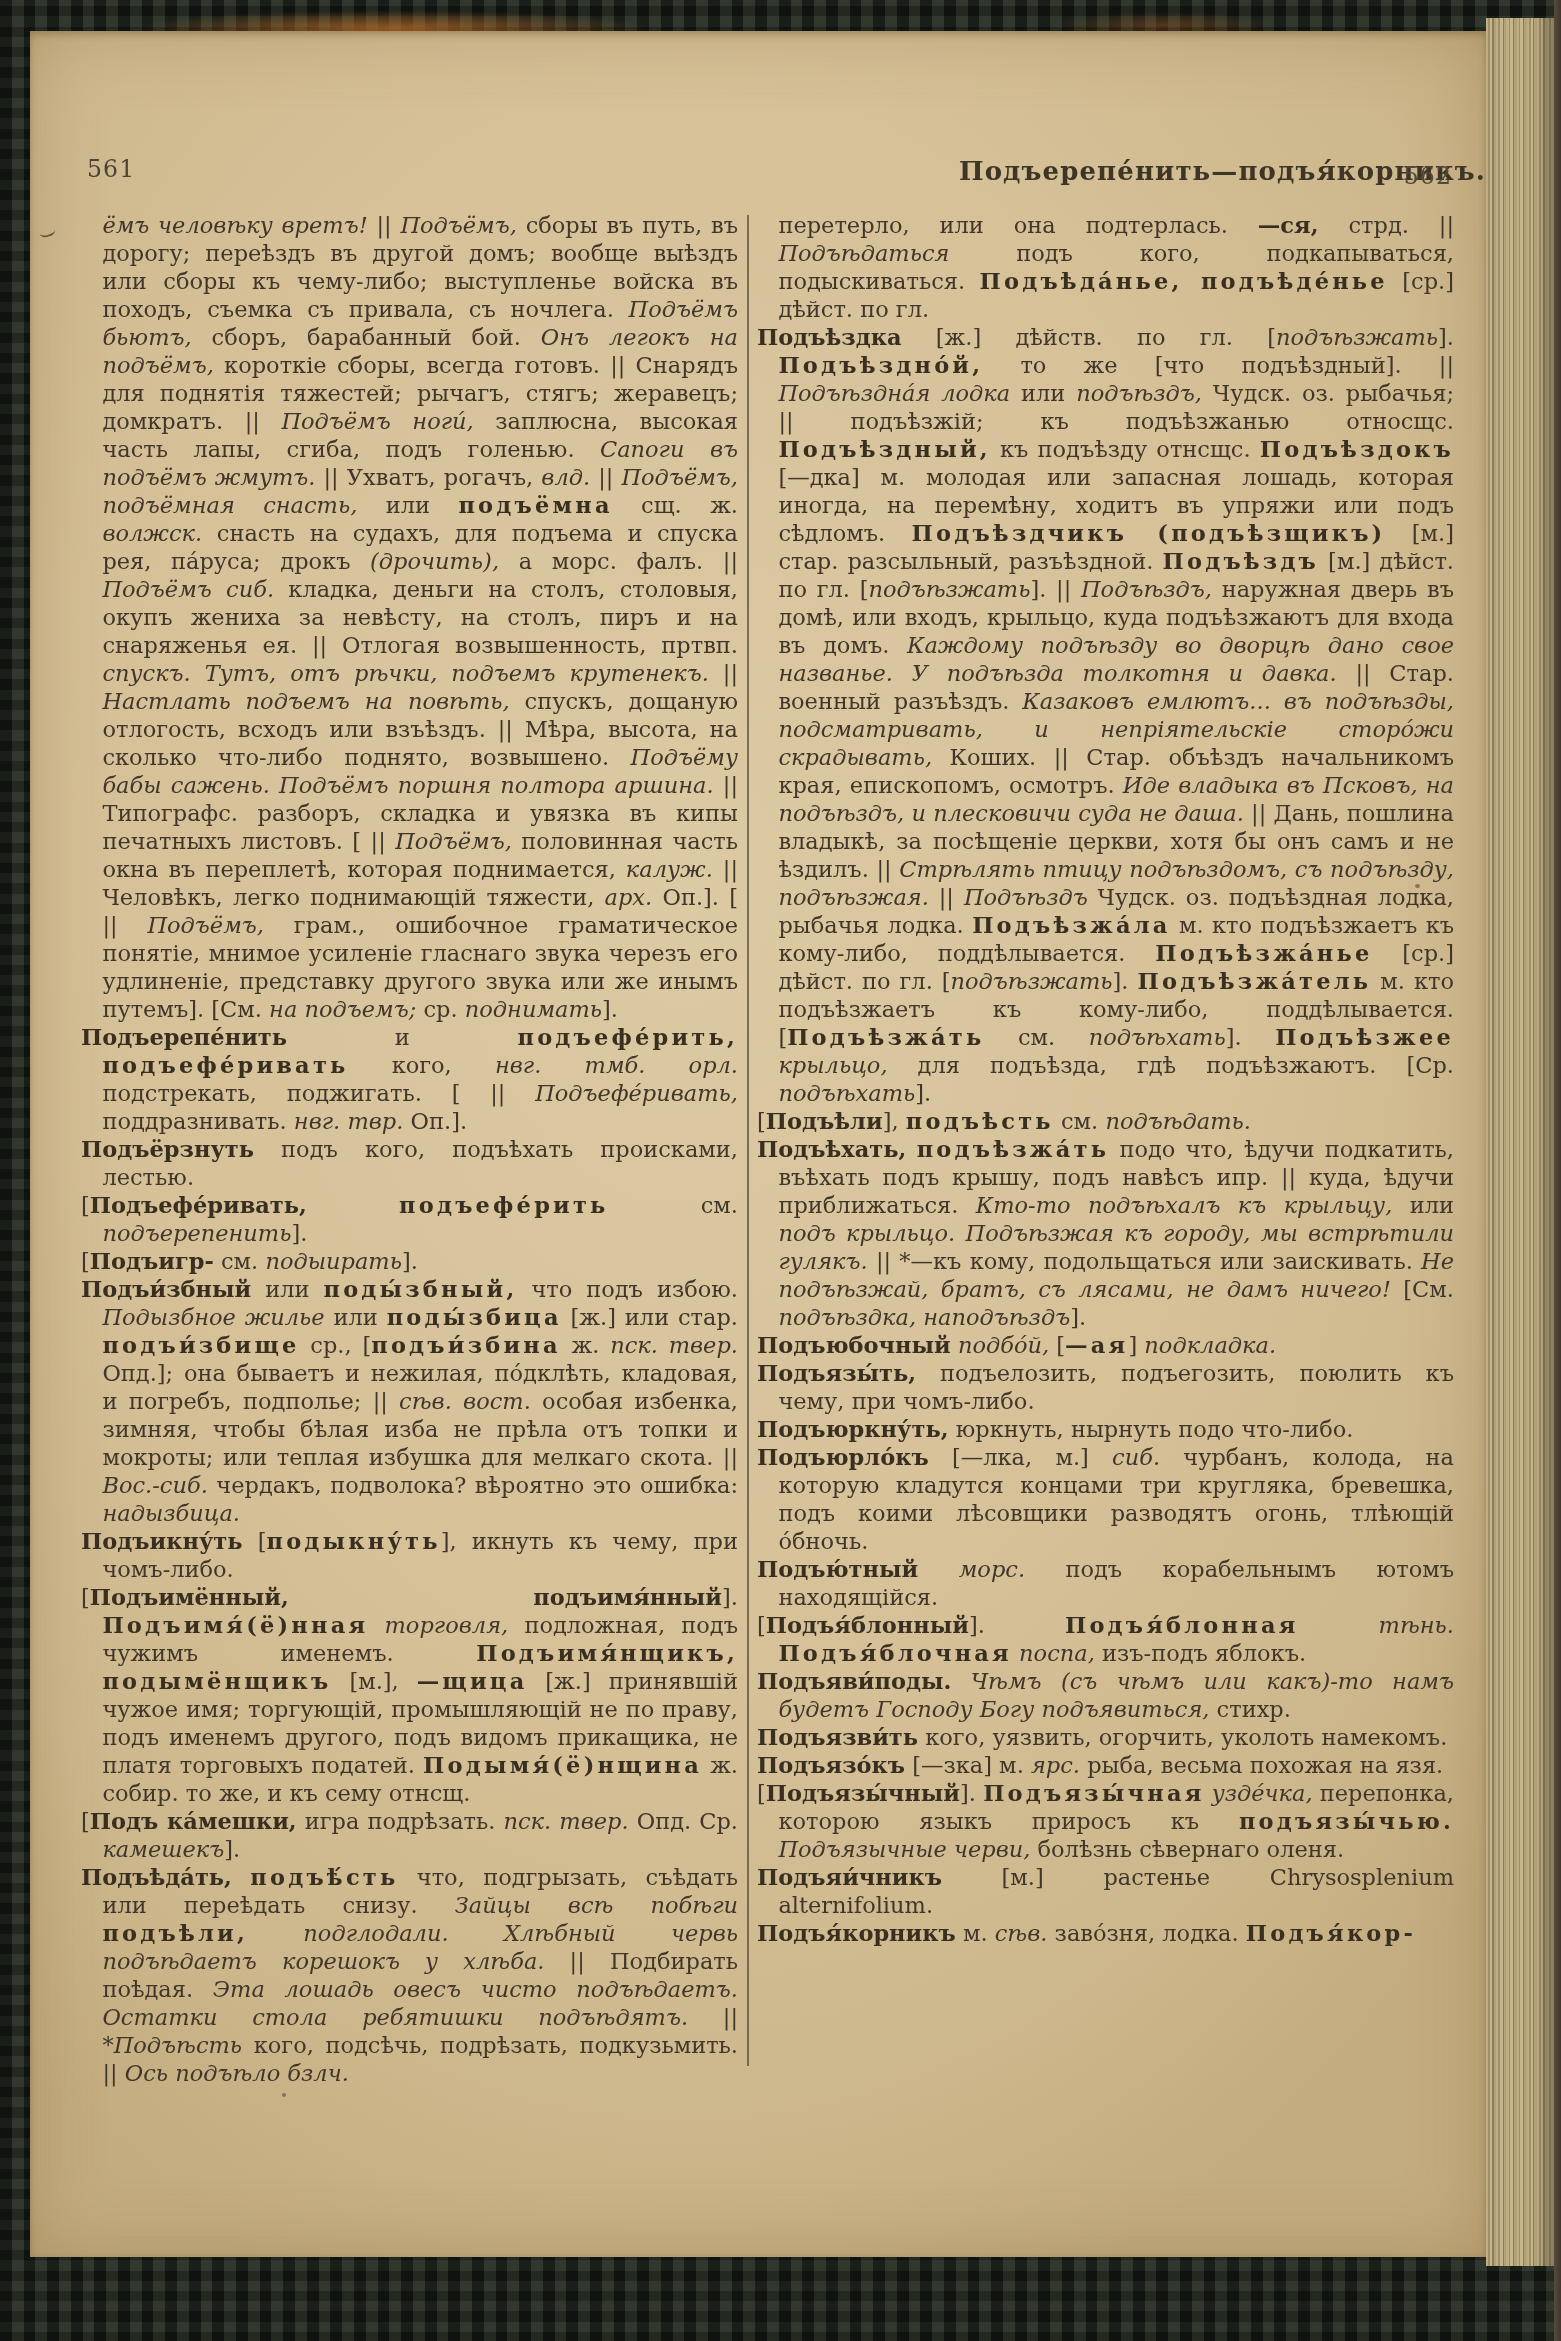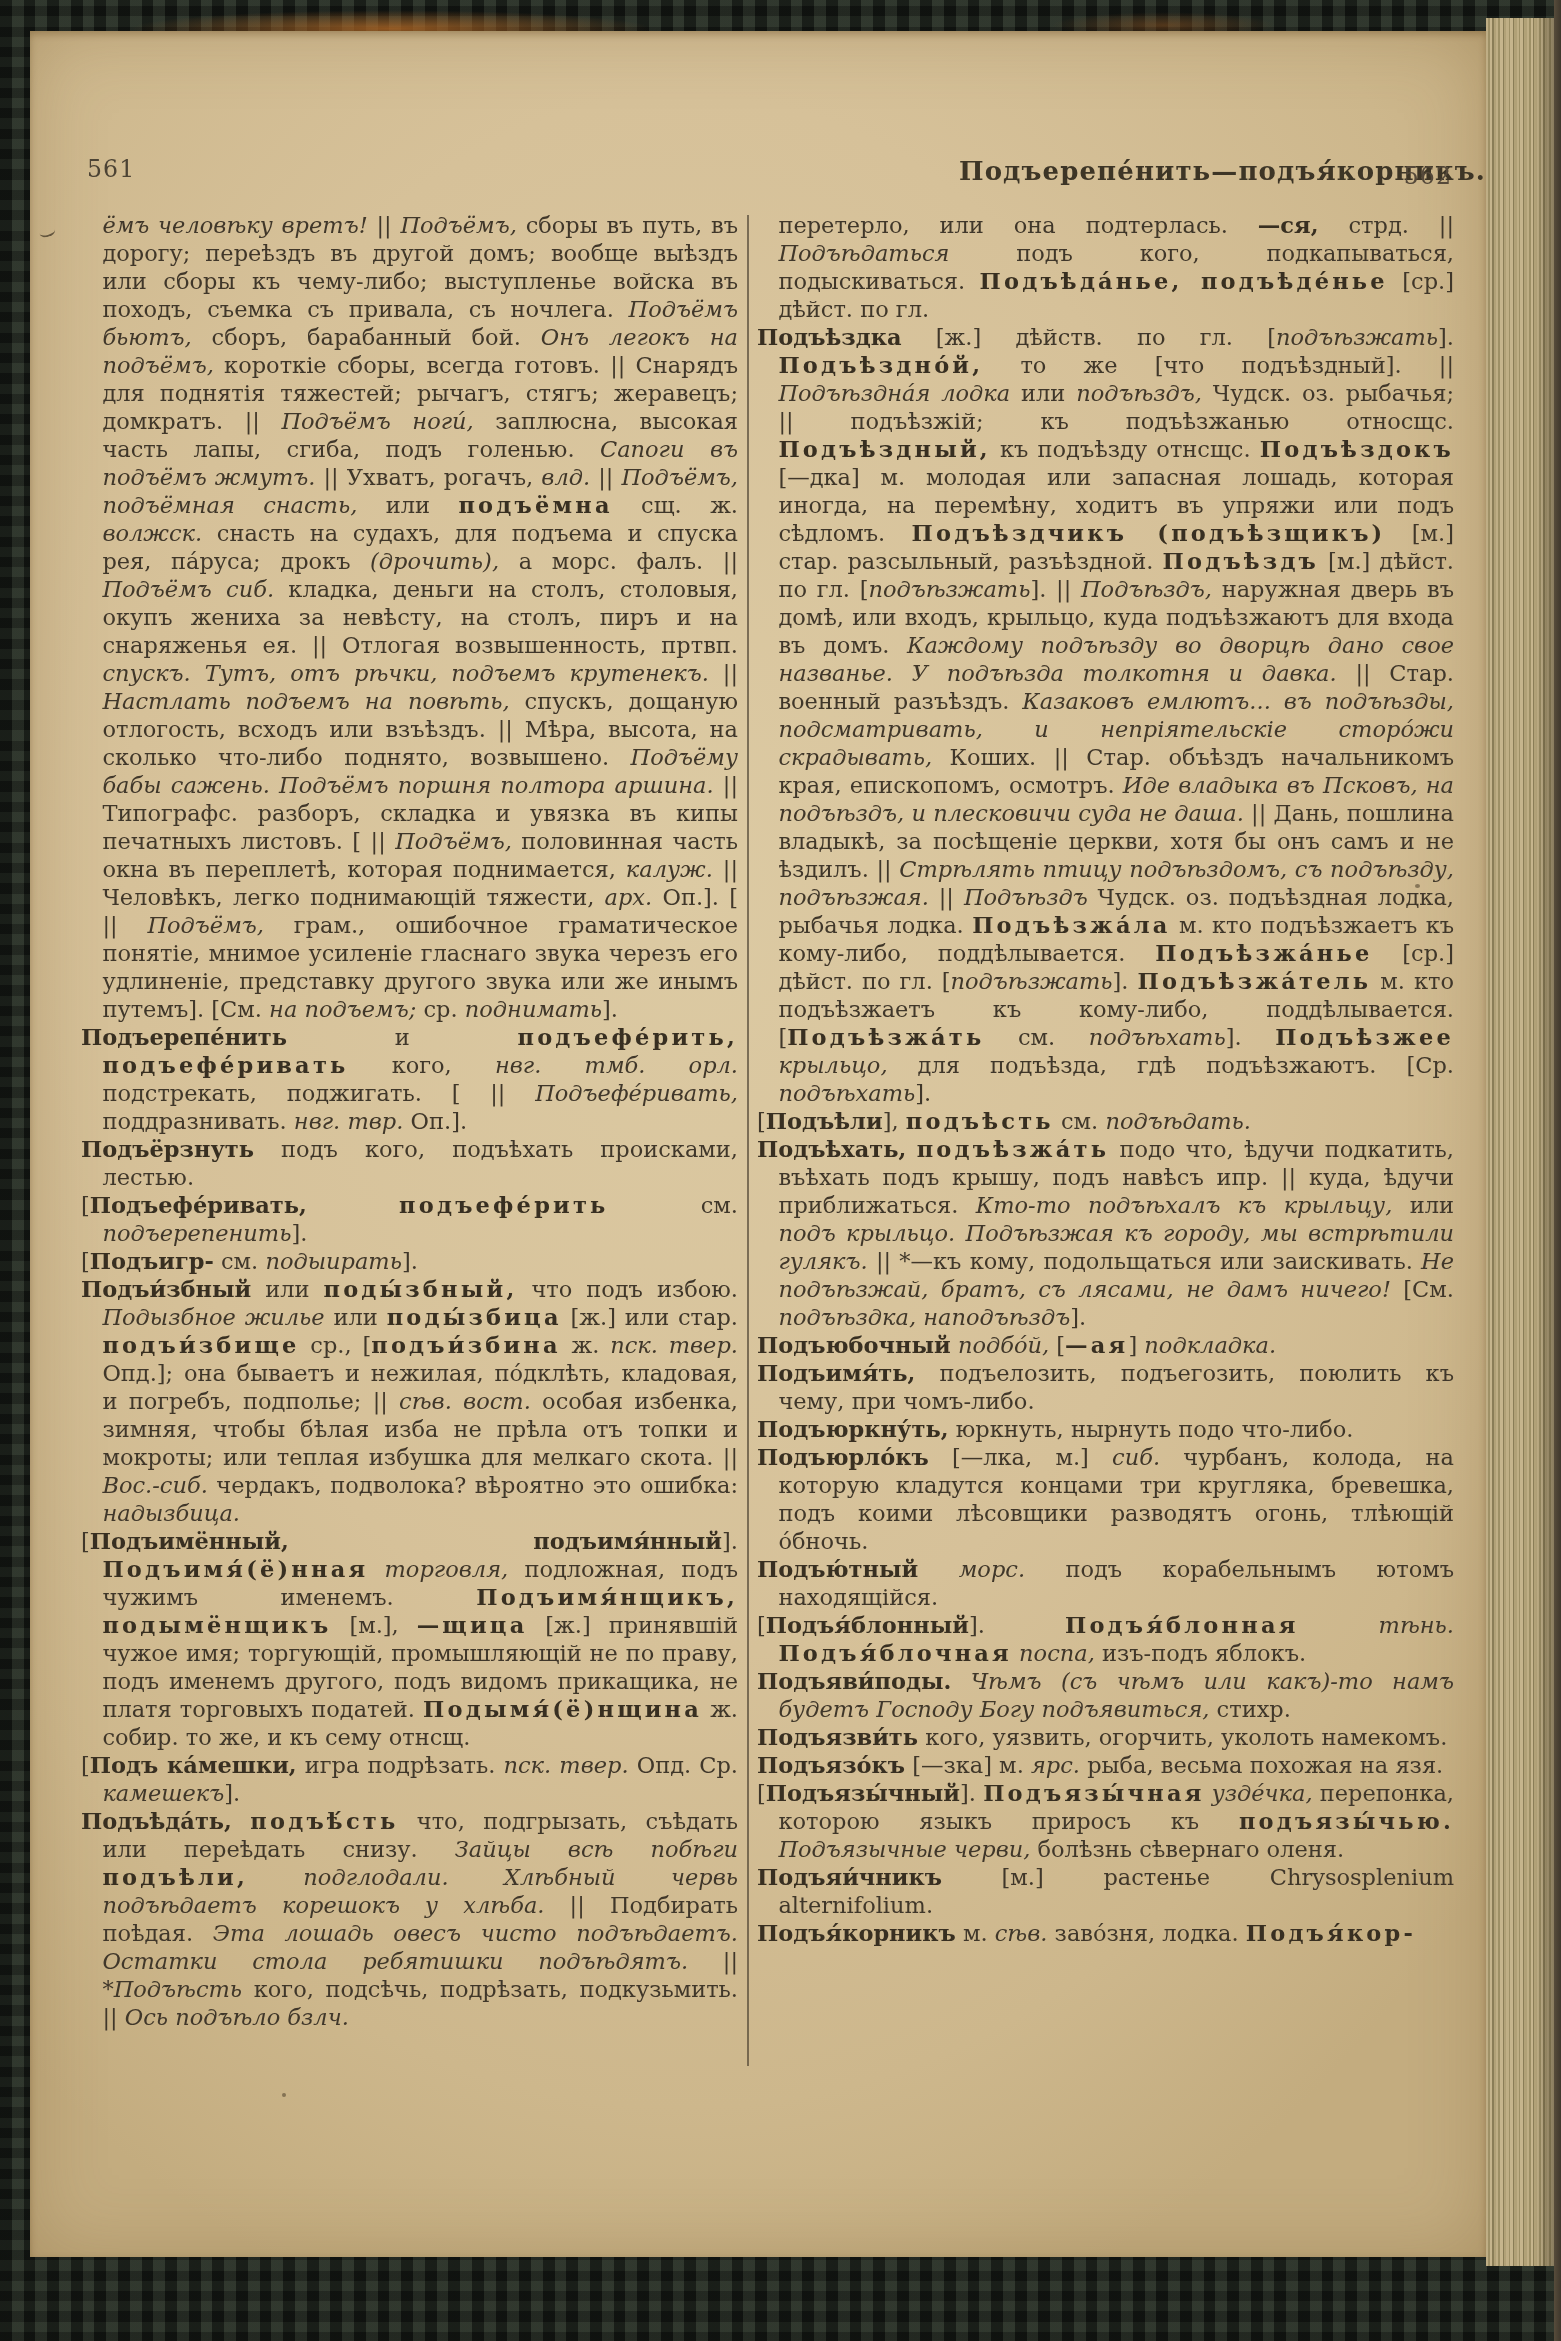--- a/index.html
+++ b/index.html
@@ -75,31 +75,32 @@
 
   <div class="divider"></div>
 
   <div class="col col-left" id="col-left">
       <p class="cont"><span class="it">ёмъ человѣку вретъ!</span><span> || </span><span class="it">Подъёмъ,</span><span> сборы въ путь, въ дорогу; переѣздъ въ другой домъ; вообще выѣздъ или сборы къ чему-либо; выступленье войска въ походъ, съемка съ привала, съ ночлега. </span><span class="it">Подъёмъ бьютъ,</span><span> сборъ, барабанный бой. </span><span class="it">Онъ легокъ на подъёмъ,</span><span> короткіе сборы, всегда готовъ. || Снарядъ для поднятія тяжестей; рычагъ, стягъ; жеравецъ; домкратъ. || </span><span class="it">Подъёмъ ноги́,</span><span> заплюсна, высокая часть лапы, сгиба, подъ голенью. </span><span class="it">Сапоги въ подъёмъ жмутъ.</span><span> || Ухватъ, рогачъ, </span><span class="it">влд.</span><span> || </span><span class="it">Подъёмъ, подъёмная снасть,</span><span> или </span><span class="sp">подъёмна</span><span> сщ. ж. </span><span class="it">волжск.</span><span> снасть на судахъ, для подъема и спуска рея, па́руса; дрокъ </span><span class="it">(дрочить),</span><span> а морс. фалъ. || </span><span class="it">Подъёмъ сиб.</span><span> кладка, деньги на столъ, столовыя, окупъ жениха за невѣсту, на столъ, пиръ и на снаряженья ея. || Отлогая возвышенность, пртвп. </span><span class="it">спускъ. Тутъ, отъ рѣчки, подъемъ крутенекъ.</span><span> || </span><span class="it">Настлать подъемъ на повѣть,</span><span> спускъ, дощаную отлогость, всходъ или взъѣздъ. || Мѣра, высота, на сколько что-либо поднято, возвышено. </span><span class="it">Подъёму бабы сажень. Подъёмъ поршня полтора аршина.</span><span> || Типографс. разборъ, складка и увязка въ кипы печатныхъ листовъ. [ || </span><span class="it">Подъёмъ,</span><span> половинная часть окна въ переплетѣ, которая поднимается, </span><span class="it">калуж.</span><span> || Человѣкъ, легко поднимающій тяжести, </span><span class="it">арх.</span><span> Оп.]. [ || </span><span class="it">Подъёмъ,</span><span> грам., ошибочное граматическое понятіе, мнимое усиленіе гласнаго звука черезъ его удлиненіе, представку другого звука или же инымъ путемъ]. [См. </span><span class="it">на подъемъ;</span><span> ср. </span><span class="it">поднимать</span><span>].</span></p>
       <p class="entry"><span class="bd">Подъерепе́нить</span><span> и </span><span class="sp">подъефе́рить, подъефе́ривать</span><span> кого, </span><span class="it">нвг. тмб. орл.</span><span> подстрекать, поджигать. [ || </span><span class="it">Подъефе́ривать,</span><span> поддразнивать. </span><span class="it">нвг. твр.</span><span> Оп.].</span></p>
       <p class="entry"><span class="bd">Подъёрзнуть</span><span> подъ кого, подъѣхать происками, лестью.</span></p>
       <p class="entry"><span>[</span><span class="bd">Подъефе́ривать,</span><span> </span><span class="sp">подъефе́рить</span><span> см. </span><span class="it">подъерепенить</span><span>].</span></p>
       <p class="entry"><span>[</span><span class="bd">Подъигр-</span><span> см. </span><span class="it">подыирать</span><span>].</span></p>
       <p class="entry"><span class="bd">Подъи́збный</span><span> или </span><span class="sp">поды́збный,</span><span> что подъ избою. </span><span class="it">Подызбное жилье</span><span> или </span><span class="sp">поды́збица</span><span> [ж.] или стар. </span><span class="sp">подъи́збище</span><span> ср., [</span><span class="sp">подъи́збина</span><span> ж. </span><span class="it">пск. твер.</span><span> Опд.]; она бываетъ и нежилая, по́дклѣть, кладовая, и погребъ, подполье; || </span><span class="it">сѣв. вост.</span><span> особая избенка, зимняя, чтобы бѣлая изба не прѣла отъ топки и мокроты; или теплая избушка для мелкаго скота. || </span><span class="it">Вос.-сиб.</span><span> чердакъ, подволока? вѣроятно это ошибка: </span><span class="it">надызбица.</span></p>
+      <p class="entry"><span class="bd">Подъикну́ть</span><span> [</span><span class="sp">подыкну́ть</span><span>], икнуть къ чему, при чомъ-либо.</span></p>
       <p class="entry"><span>[</span><span class="bd">Подъимённый, подъимя́нный</span><span>]. </span><span class="sp">Подъимя́(ё)нная</span><span class="it"> торговля,</span><span> подложная, подъ чужимъ именемъ. </span><span class="sp">Подъимя́нщикъ, подымёнщикъ</span><span> [м.], </span><span class="sp">—щица</span><span> [ж.] принявшій чужое имя; торгующій, промышляющій не по праву, подъ именемъ другого, подъ видомъ прикащика, не платя торговыхъ податей. </span><span class="sp">Подымя́(ё)нщина</span><span> ж. собир. то же, и къ сему отнсщ.</span></p>
       <p class="entry"><span>[</span><span class="bd">Подъ ка́мешки,</span><span> игра подрѣзать. </span><span class="it">пск. твер.</span><span> Опд. Ср. </span><span class="it">камешекъ</span><span>].</span></p>
       <p class="entry"><span class="bd">Подъѣда́ть,</span><span> </span><span class="sp">подъѣ́сть</span><span> что, подгрызать, съѣдать или переѣдать снизу. </span><span class="it">Зайцы всѣ побѣги </span><span class="sp">подъѣли,</span><span class="it"> подглодали. Хлѣбный червь подъѣдаетъ корешокъ у хлѣба.</span><span> || Подбирать поѣдая. </span><span class="it">Эта лошадь овесъ чисто подъѣдаетъ. Остатки стола ребятишки подъѣдятъ.</span><span> || *</span><span class="it">Подъѣсть</span><span> кого, подсѣчь, подрѣзать, подкузьмить. || </span><span class="it">Ось подъѣло бзлч.</span></p>
     </div>
   <div class="col col-right" id="col-right">
       <p class="cont"><span>перетерло, или она подтерлась. </span><span class="bd">—ся,</span><span> стрд. || </span><span class="it">Подъѣдаться</span><span> подъ кого, подкапываться, подыскиваться. </span><span class="sp">Подъѣда́нье, подъѣде́нье</span><span> [ср.] дѣйст. по гл.</span></p>
       <p class="entry"><span class="bd">Подъѣздка</span><span> [ж.] дѣйств. по гл. [</span><span class="it">подъѣзжать</span><span>]. </span><span class="sp">Подъѣздно́й,</span><span> то же [что подъѣздный]. || </span><span class="it">Подъѣздна́я лодка</span><span> или </span><span class="it">подъѣздъ,</span><span> Чудск. оз. рыбачья; || подъѣзжій; къ подъѣзжанью относщс. </span><span class="sp">Подъѣздный,</span><span> къ подъѣзду отнсщс. </span><span class="sp">Подъѣздокъ</span><span> [—дка] м. молодая или запасная лошадь, которая иногда, на перемѣну, ходитъ въ упряжи или подъ сѣдломъ. </span><span class="sp">Подъѣздчикъ (подъѣзщикъ)</span><span> [м.] стар. разсыльный, разъѣздной. </span><span class="sp">Подъѣздъ</span><span> [м.] дѣйст. по гл. [</span><span class="it">подъѣзжать</span><span>]. || </span><span class="it">Подъѣздъ,</span><span> наружная дверь въ домѣ, или входъ, крыльцо, куда подъѣзжаютъ для входа въ домъ. </span><span class="it">Каждому подъѣзду во дворцѣ дано свое названье. У подъѣзда толкотня и давка.</span><span> || Стар. военный разъѣздъ. </span><span class="it">Казаковъ емлютъ... въ подъѣзды, подсматривать, и непріятельскіе сторо́жи скрадывать,</span><span> Коших. || Стар. объѣздъ начальникомъ края, епископомъ, осмотръ. </span><span class="it">Иде владыка въ Псковъ, на подъѣздъ, и плесковичи суда не даша.</span><span> || Дань, пошлина владыкѣ, за посѣщеніе церкви, хотя бы онъ самъ и не ѣздилъ. || </span><span class="it">Стрѣлять птицу подъѣздомъ, съ подъѣзду, подъѣзжая.</span><span> || </span><span class="it">Подъѣздъ</span><span> Чудск. оз. подъѣздная лодка, рыбачья лодка. </span><span class="sp">Подъѣзжа́ла</span><span> м. кто подъѣзжаетъ къ кому-либо, поддѣлывается. </span><span class="sp">Подъѣзжа́нье</span><span> [ср.] дѣйст. по гл. [</span><span class="it">подъѣзжать</span><span>]. </span><span class="sp">Подъѣзжа́тель</span><span> м. кто подъѣзжаетъ къ кому-либо, поддѣлывается. [</span><span class="sp">Подъѣзжа́ть</span><span> см. </span><span class="it">подъѣхать</span><span>]. </span><span class="sp">Подъѣзжее</span><span class="it"> крыльцо,</span><span> для подъѣзда, гдѣ подъѣзжаютъ. [Ср. </span><span class="it">подъѣхать</span><span>].</span></p>
       <p class="entry"><span>[</span><span class="bd">Подъѣли</span><span>], </span><span class="sp">подъѣсть</span><span> см. </span><span class="it">подъѣдать.</span></p>
       <p class="entry"><span class="bd">Подъѣхать,</span><span> </span><span class="sp">подъѣзжа́ть</span><span> подо что, ѣдучи подкатить, въѣхать подъ крышу, подъ навѣсъ ипр. || куда, ѣдучи приближаться. </span><span class="it">Кто-то подъѣхалъ къ крыльцу,</span><span> или </span><span class="it">подъ крыльцо. Подъѣзжая къ городу, мы встрѣтили гулякъ.</span><span> || *—къ кому, подольщаться или заискивать. </span><span class="it">Не подъѣзжай, братъ, съ лясами, не дамъ ничего!</span><span> [См. </span><span class="it">подъѣздка, наподъѣздъ</span><span>].</span></p>
       <p class="entry"><span class="bd">Подъюбочный</span><span class="it"> подбо́й,</span><span> [</span><span class="sp">—ая</span><span>] </span><span class="it">подкладка.</span></p>
-      <p class="entry"><span class="bd">Подъимя́ть,</span><span> подъелозить, подъегозить, поюлить къ чему, при чомъ-либо.</span></p>
+      <p class="entry"><span class="bd">Подъязы́ть,</span><span> подъелозить, подъегозить, поюлить къ чему, при чомъ-либо.</span></p>
       <p class="entry"><span class="bd">Подъюркну́ть,</span><span> юркнуть, нырнуть подо что-либо.</span></p>
       <p class="entry"><span class="bd">Подъюрло́къ</span><span> [—лка, м.] </span><span class="it">сиб.</span><span> чурбанъ, колода, на которую кладутся концами три кругляка, бревешка, подъ коими лѣсовщики разводятъ огонь, тлѣющій о́бночь.</span></p>
       <p class="entry"><span class="bd">Подъю́тный</span><span> </span><span class="it">морс.</span><span> подъ корабельнымъ ютомъ находящійся.</span></p>
       <p class="entry"><span>[</span><span class="bd">Подъя́блонный</span><span>]. </span><span class="sp">Подъя́блонная</span><span class="it"> тѣнь.</span><span> </span><span class="sp">Подъя́блочная</span><span class="it"> поспа,</span><span> изъ-подъ яблокъ.</span></p>
       <p class="entry"><span class="bd">Подъяви́поды.</span><span> </span><span class="it">Чѣмъ (съ чѣмъ или какъ)-то намъ будетъ Господу Богу подъявиться,</span><span> стихр.</span></p>
       <p class="entry"><span class="bd">Подъязви́ть</span><span> кого, уязвить, огорчить, уколоть намекомъ.</span></p>
       <p class="entry"><span class="bd">Подъязо́къ</span><span> [—зка] м. </span><span class="it">ярс.</span><span> рыба, весьма похожая на язя.</span></p>
       <p class="entry"><span>[</span><span class="bd">Подъязы́чный</span><span>]. </span><span class="sp">Подъязы́чная</span><span class="it"> узде́чка,</span><span> перепонка, которою языкъ приросъ къ </span><span class="sp">подъязы́чью.</span><span> </span><span class="it">Подъязычные черви,</span><span> болѣзнь сѣвернаго оленя.</span></p>
       <p class="entry"><span class="bd">Подъяи́чникъ</span><span> [м.] растенье Chrysosplenium alternifolium.</span></p>
       <p class="entry"><span class="bd">Подъя́корникъ</span><span> м. </span><span class="it">сѣв.</span><span> заво́зня, лодка. </span><span class="sp">Подъя́кор-</span></p>

